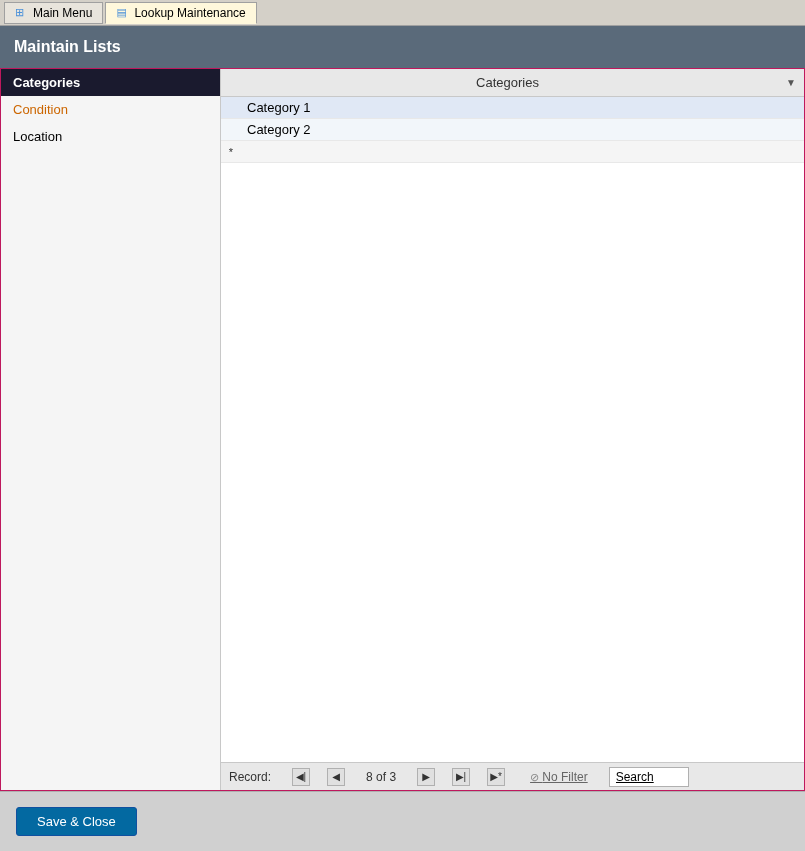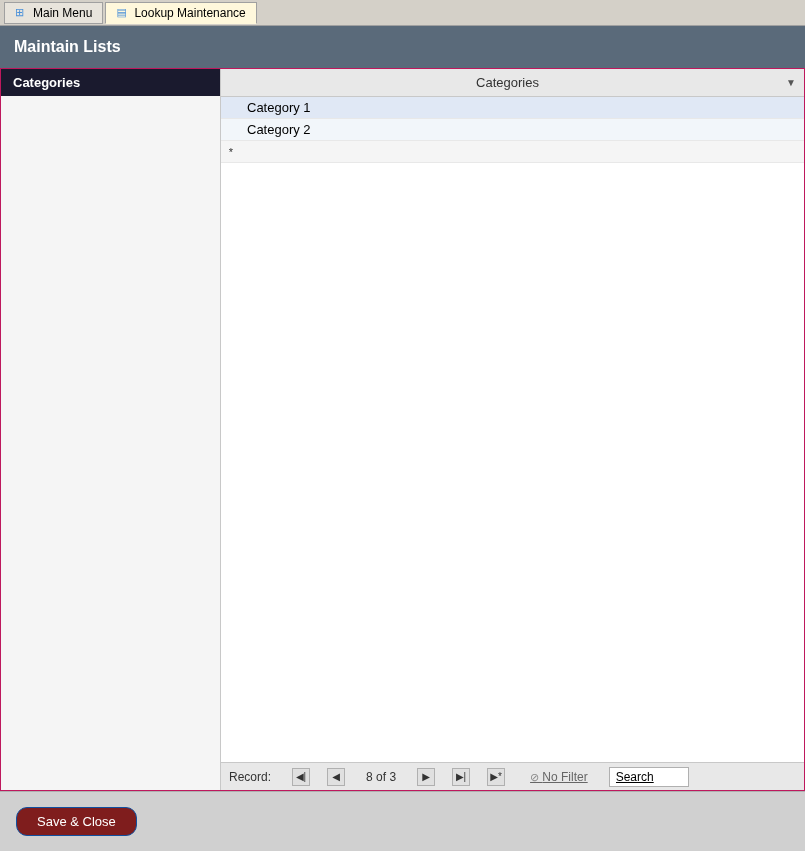--- a/index.html
+++ b/index.html
@@ -205,27 +205,27 @@
     
     .bottom-bar {
       height: 60px;
       background: #d0d0d0;
       display: flex;
       align-items: center;
       padding: 10px 16px;
       border-top: 1px solid #b0b0b0;
     }
     .btn-save-close {
-      background: #7f1d1d;
+      background: #0369a1;
       color: white;
       border: 1px solid #1050a0;
       padding: 6px 20px;
       font-size: 13px;
       cursor: pointer;
-      border-radius: 11px;
+      border-radius: 3px;
     }
 
     
     .icon-grid { color: #4a90d9; font-size: 11px; }
     .icon-list { color: #4a90d9; font-size: 11px; }
   </style>
 </head>
 <body>
 
 <div class="title-bar">
@@ -241,20 +241,26 @@
 
 <div class="header-bar">
   <span>Maintain Lists</span>
 </div>
 
 <div class="main-content">
 
   <div class="sidebar">
     <div class="sidebar-item selected">
       <span>Categories</span>
+    </div>
+    <div class="sidebar-item condition">
+      <span>Condition</span>
+    </div>
+    <div class="sidebar-item location">
+      <span>Location</span>
     </div>
   </div>
 
   <div class="data-panel">
 
     <div class="grid-header">
       <div class="grid-header-title">Categories</div>
       <div class="grid-header-arrow">▼</div>
     </div>
 

